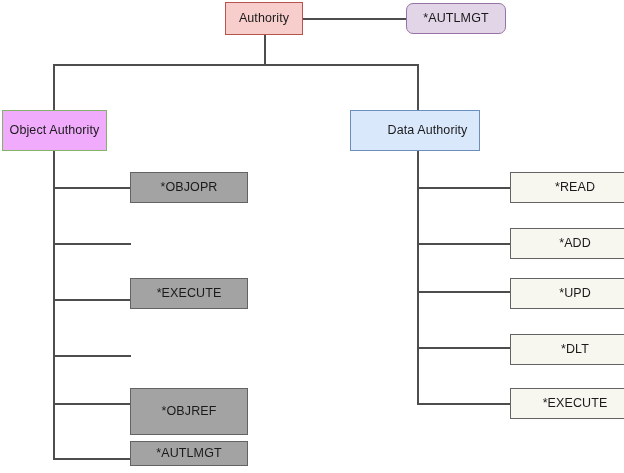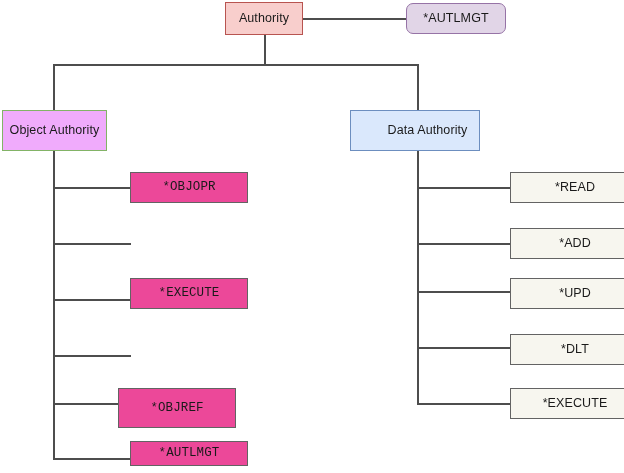--- a/index.html
+++ b/index.html
@@ -41,23 +41,22 @@
   }
   .node-object {
     background: #f0abfc;
     border: 1.4px solid #82b366;
   }
   .node-data {
     background: #dae8fc;
     border: 1.4px solid #6c8ebf;
   }
   .node-leaf-gray {
-    background: #ec4899;
+    background: #a3a3a3;
     border: 1.4px solid #636363;
-    font-family: Liberation Mono, monospace;
   }
   .node-leaf-cream {
     background: #f7f6ef;
     border: 1.4px solid #636363;
   }
   .edge {
     position: absolute;
     background: #4d4d4d;
   }
   .edge-h { height: 1.6px; }
@@ -98,21 +97,21 @@
   <div class="node node-root" style="left:225px; top:2px; width:78px; height:33px;">Authority</div>
 
   <div class="node node-exclude" style="left:406px; top:3px; width:100px; height:31px;">*AUTLMGT</div>
 
   <div class="node node-object" style="left:2px; top:110px; width:105px; height:41px;">Object Authority</div>
 
   <div class="node node-data" style="left:350px; top:110px; width:130px; height:41px;padding-left:25px;">Data Authority</div>
 
   <div class="node node-leaf-gray" style="left:130px; top:172px; width:118px; height:31px;">*OBJOPR</div>
   <div class="node node-leaf-gray" style="left:130px; top:278px; width:118px; height:31px;">*EXECUTE</div>
-  <div class="node node-leaf-gray" style="left:118px; top:388px; width:118px; height:40px;text-align:right;">*OBJREF</div>
+  <div class="node node-leaf-gray" style="left:130px; top:388px; width:118px; height:47px;text-align:right;">*OBJREF</div>
   <div class="node node-leaf-gray" style="left:130px; top:441px; width:118px; height:25px;">*AUTLMGT</div>
 
   <div class="node node-leaf-cream" style="left:510px; top:172px; width:130px; height:31px;">*READ</div>
   <div class="node node-leaf-cream" style="left:510px; top:228px; width:130px; height:31px;">*ADD</div>
   <div class="node node-leaf-cream" style="left:510px; top:278px; width:130px; height:31px;">*UPD</div>
   <div class="node node-leaf-cream" style="left:510px; top:334px; width:130px; height:31px;">*DLT</div>
   <div class="node node-leaf-cream" style="left:510px; top:388px; width:130px; height:31px;">*EXECUTE</div>
 
 </div>
 

